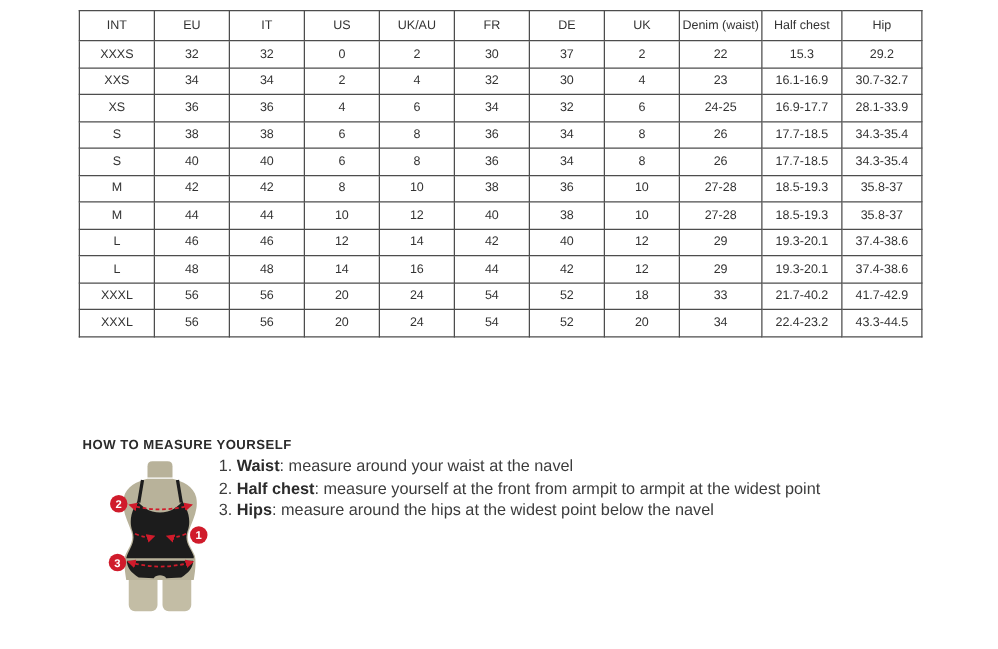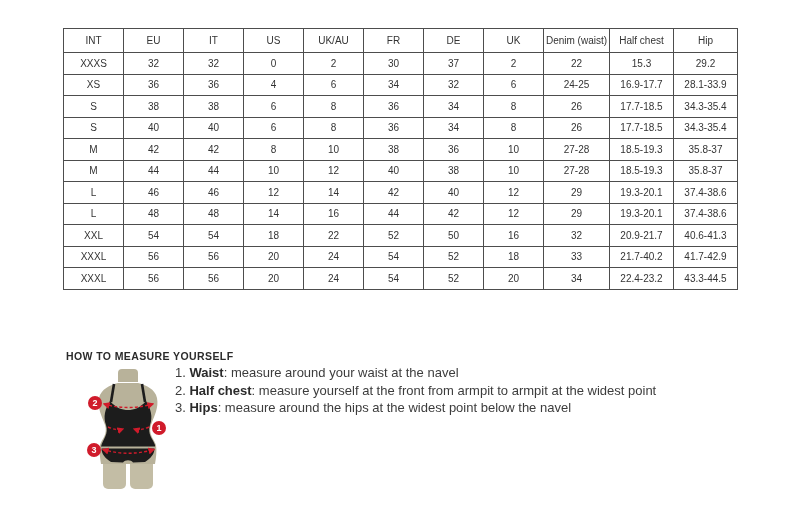--- a/index.html
+++ b/index.html
@@ -10,21 +10,21 @@
     width: 798px;
     height: 519px;
     background: #ffffff;
     overflow: hidden;
   }
 
   
   .size-table-wrap {
     position: absolute;
     left: 63px;
-    top: 28px;
+    top: 8px;
     width: 674px;
   }
   table.size-table {
     border-collapse: collapse;
     table-layout: fixed;
     width: 674px;
     font-size: 10px;
     color: #333333;
   }
   table.size-table th,
@@ -117,20 +117,33 @@
             <td>0</td>
             <td>2</td>
             <td>30</td>
             <td>37</td>
             <td>2</td>
             <td>22</td>
             <td>15.3</td>
             <td>29.2</td>
           </tr>
           <tr>
+            <td>XXS</td>
+            <td>34</td>
+            <td>34</td>
+            <td>2</td>
+            <td>4</td>
+            <td>32</td>
+            <td>30</td>
+            <td>4</td>
+            <td>23</td>
+            <td>16.1-16.9</td>
+            <td>30.7-32.7</td>
+          </tr>
+          <tr>
             <td>XS</td>
             <td>36</td>
             <td>36</td>
             <td>4</td>
             <td>6</td>
             <td>34</td>
             <td>32</td>
             <td>6</td>
             <td>24-25</td>
             <td>16.9-17.7</td>
@@ -206,33 +219,20 @@
             <td>48</td>
             <td>48</td>
             <td>14</td>
             <td>16</td>
             <td>44</td>
             <td>42</td>
             <td>12</td>
             <td>29</td>
             <td>19.3-20.1</td>
             <td>37.4-38.6</td>
-          </tr>
-          <tr>
-            <td>XXL</td>
-            <td>54</td>
-            <td>54</td>
-            <td>18</td>
-            <td>22</td>
-            <td>52</td>
-            <td>50</td>
-            <td>16</td>
-            <td>32</td>
-            <td>20.9-21.7</td>
-            <td>40.6-41.3</td>
           </tr>
           <tr>
             <td>XXXL</td>
             <td>56</td>
             <td>56</td>
             <td>20</td>
             <td>24</td>
             <td>54</td>
             <td>52</td>
             <td>18</td>

